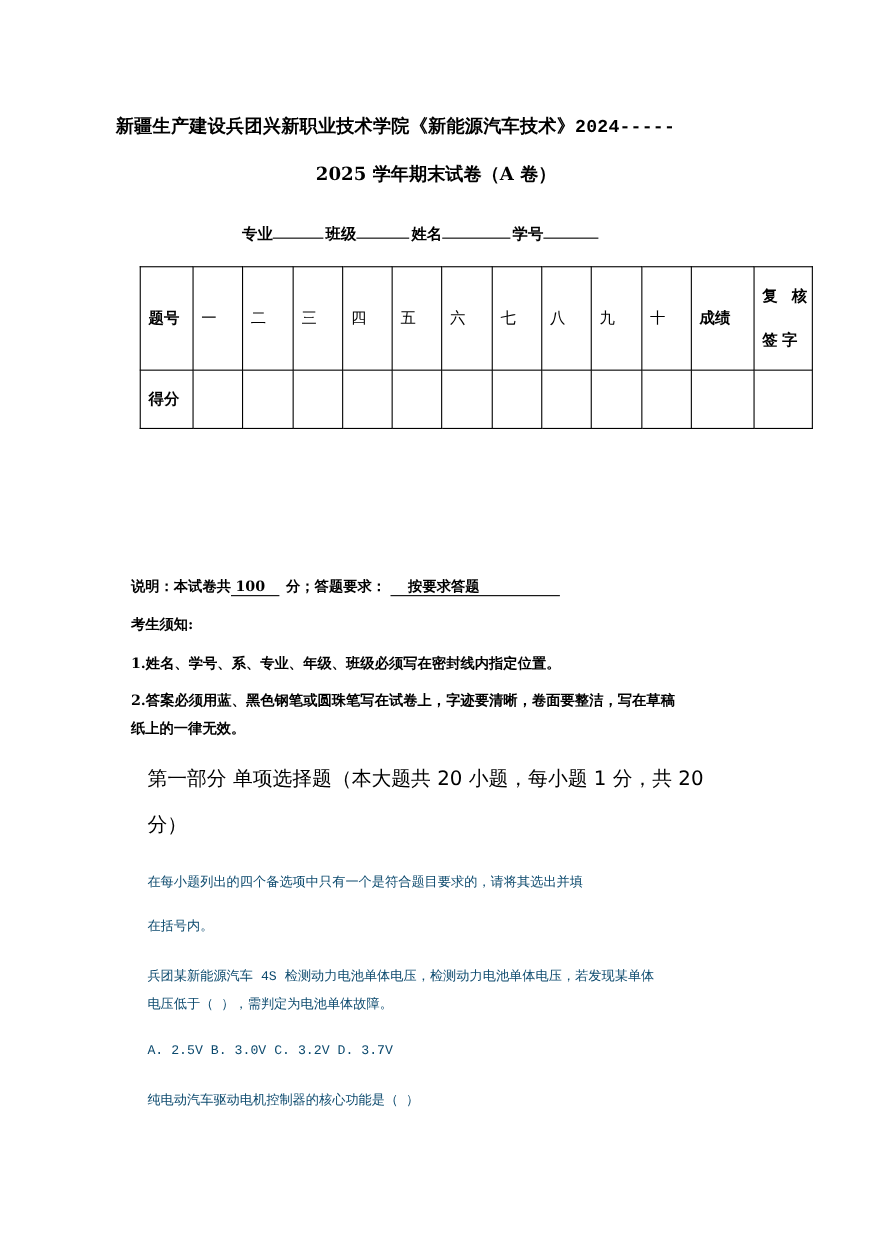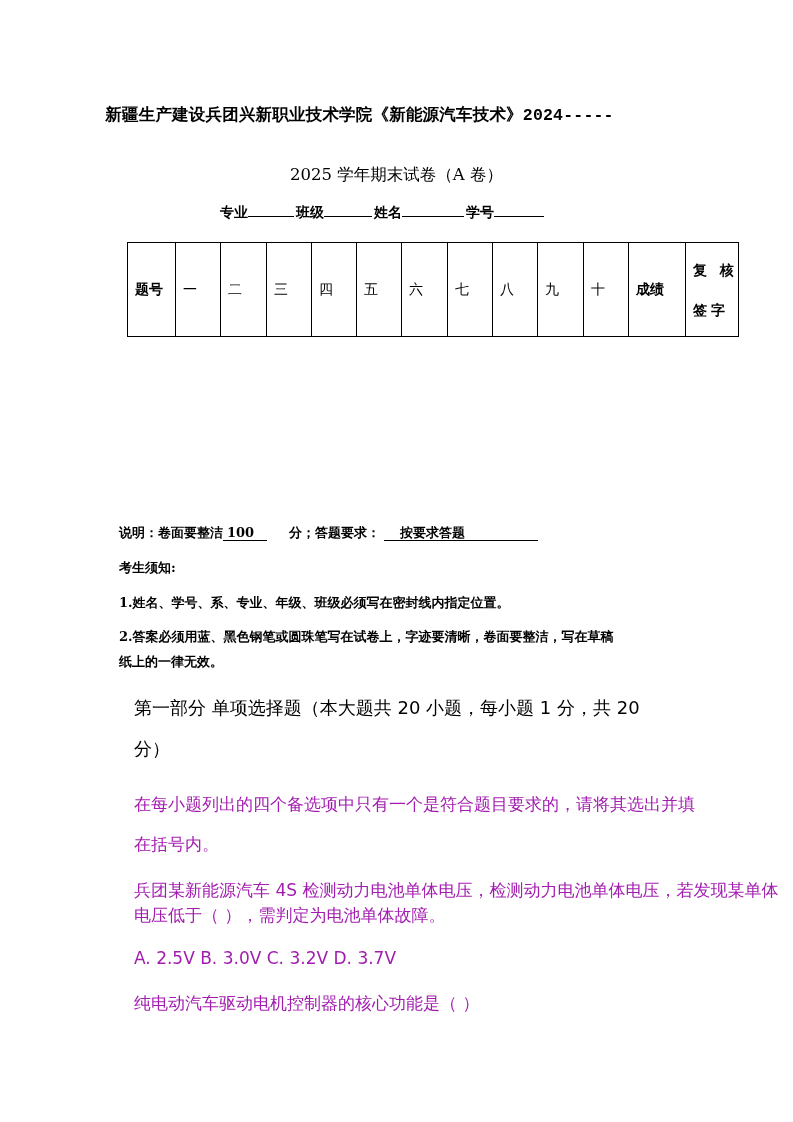--- a/index.html
+++ b/index.html
@@ -8,23 +8,23 @@
       font-family: "DejaVu Sans", "Liberation Sans", sans-serif;
       color: #000;
     }
     .abs { position: absolute; white-space: nowrap; }
     .title1 {
       left: 0; width: 719px; top: 104px; text-align: center;
       font-family: Liberation Mono, monospace;
       font-weight: bold; font-size: 16.5px; letter-spacing: 0.2px;
     }
     .title2 {
-      left: 0; width: 793px; top: 164px; text-align: center;
+      left: 0; width: 793px; top: 148px; text-align: center;
       font-family: "DejaVu Serif", "Liberation Serif", serif;
-      font-weight: normal; font-size: 16.5px;
+      font-weight: bold; font-size: 16.5px;
     }
     .info-line { top: 201px; left: 220px; font-size: 14px; font-weight: bold; }
     .info-line .blank {
       display: inline-block; border-bottom: 1px solid #000;
       height: 15px; vertical-align: baseline; margin-right: 2px;
     }
     table.score {
       position: absolute; left: 127px; top: 242px;
       border-collapse: collapse; table-layout: fixed;
       width: 611px;
@@ -37,21 +37,21 @@
     table.score tr.r1 td { height: 93px; margin-top: 32px; }
     table.score tr.r2 td { height: 52px; }
     table.score tr.r3 td { height: 94px; }
     .stack { line-height: 40px; font-weight: bold; letter-spacing: 4px; }
     .bold-sm {
       font-family: "DejaVu Serif", "Liberation Serif", serif;
       font-weight: bold; font-size: 13px;
     }
     .u { border-bottom: 1.3px solid #000; display: inline-block; line-height: 15px; }
     .sec-title { font-size: 18px; font-weight: normal; }
-    .body-txt { font-size: 17px; color: #a21caf; }
+    .body-txt { font-size: 12px; color: #0c4a6e; font-family: Liberation Mono, monospace; }
   </style>
 </head>
 <body>
 
 <div class="abs title1">新疆生产建设兵团兴新职业技术学院《新能源汽车技术》2024-----</div>
 <div class="abs title2">2025 学年期末试卷（A 卷）</div>
 
 <div class="abs info-line">
   <span>专业</span><span class="blank" style="width:46px"></span><span>班级</span><span class="blank" style="width:48px"></span><span>姓名</span><span class="blank" style="width:62px"></span><span>学号</span><span class="blank" style="width:50px"></span>
 </div>
@@ -84,25 +84,40 @@
     <td>七</td>
     <td>八</td>
     <td>九</td>
     <td>十</td>
     <td class="hdr">成绩</td>
     <td>
       <div class="stack">复 核</div>
       <div class="stack">签字</div>
     </td>
   </tr>
+  <tr class="r2">
+    <td class="hdr">得分</td>
+    <td></td>
+    <td></td>
+    <td></td>
+    <td></td>
+    <td></td>
+    <td></td>
+    <td></td>
+    <td></td>
+    <td></td>
+    <td></td>
+    <td></td>
+    <td></td>
+  </tr>
 </tbody>
   </table>
 
 <div class="abs bold-sm" style="left:119px; top:524px;">
-  <span>说明：卷面要整洁</span><span class="u" style="width:40px; padding-left:4px;">100</span><span style="margin-left:22px">分；答题要求：</span><span class="u" style="width:138px; padding-left:16px; margin-left:4px;">按要求答题</span>
+  <span>说明：本试卷共</span><span class="u" style="width:40px; padding-left:4px;">100</span><span style="margin-left:6px">分；答题要求：</span><span class="u" style="width:138px; padding-left:16px; margin-left:4px;">按要求答题</span>
 </div>
 <div class="abs bold-sm" style="left:119px; top:559px;">考生须知:</div>
 <div class="abs bold-sm" style="left:119px; top:594px;">1.姓名、学号、系、专业、年级、班级必须写在密封线内指定位置。</div>
 <div class="abs bold-sm" style="left:119px; top:628px;">2.答案必须用蓝、黑色钢笔或圆珠笔写在试卷上，字迹要清晰，卷面要整洁，写在草稿</div>
 <div class="abs bold-sm" style="left:119px; top:653px;">纸上的一律无效。</div>
 
 <div class="abs sec-title" style="left:134px; top:696px;">第一部分  单项选择题（本大题共 20 小题，每小题 1 分，共 20</div>
 <div class="abs sec-title" style="left:134px; top:737px;">分）</div>
 
 <div class="abs body-txt" style="left:134px; top:793px;">在每小题列出的四个备选项中只有一个是符合题目要求的，请将其选出并填</div>

